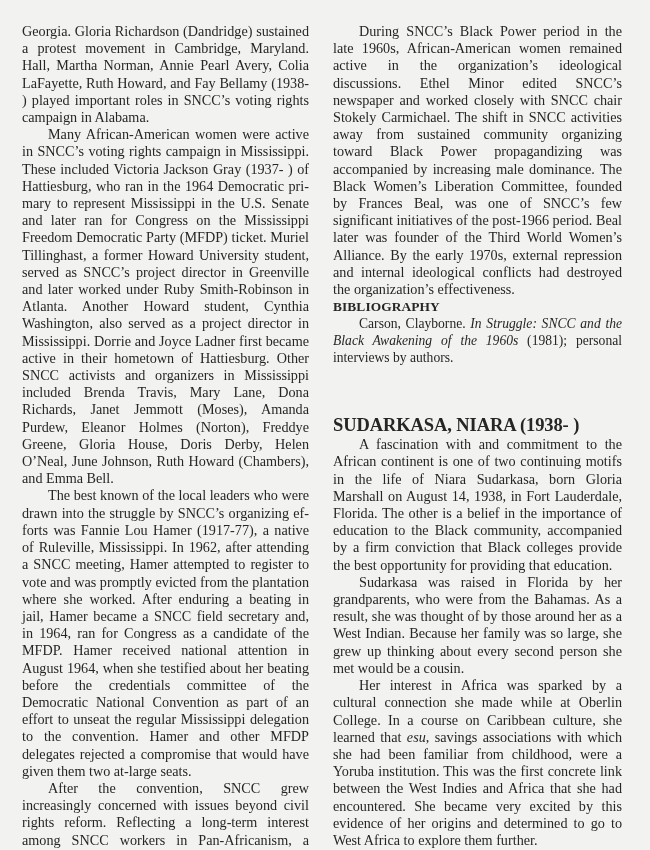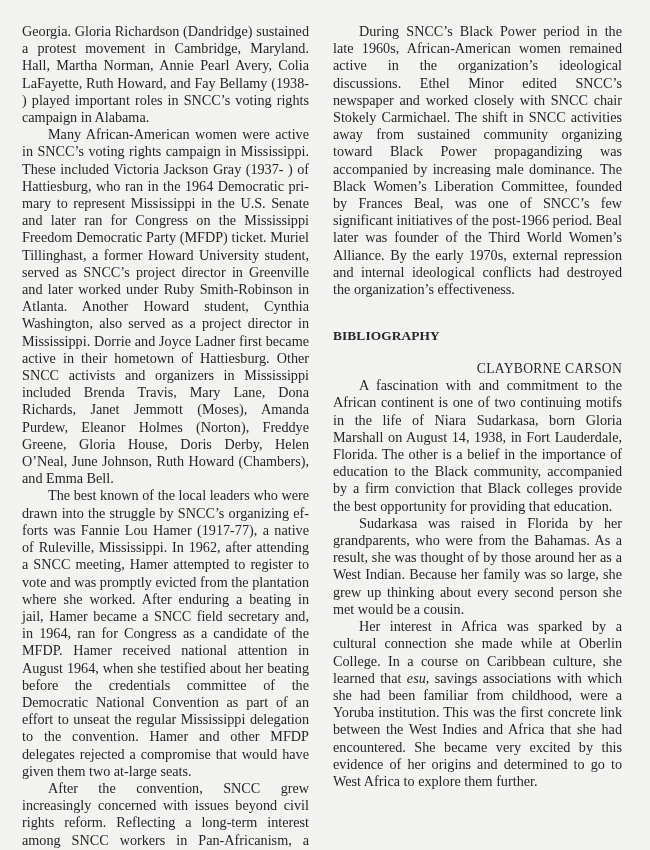--- a/index.html
+++ b/index.html
@@ -41,21 +41,21 @@
     p {
       margin: 0;
     }
     p.indent {
       text-indent: 26px;
     }
     .bib-heading {
       font-weight: bold;
       font-size: 13.4px;
       letter-spacing: 0.1px;
-      margin-top: 29px;
+      margin-top: 0;
       line-height: 17px;
     }
     .bib-text {
       text-indent: 26px;
       font-size: 13.6px;
       line-height: 17px;
     }
     .bib-text em {
       font-style: italic;
     }
@@ -90,23 +90,24 @@
     <p>Georgia. Gloria Richardson (Dandridge) sustained a protest movement in Cambridge, Maryland. Hall, Martha Norman, Annie Pearl Avery, Colia LaFayette, Ruth Howard, and Fay Bellamy (1938- ) played im­portant roles in SNCC’s voting rights campaign in Alabama.</p>
     <p class="indent">Many African-American women were active in SNCC’s voting rights campaign in Mississippi. These included Victoria Jackson Gray (1937- ) of Hattiesburg, who ran in the 1964 Democratic pri­mary to represent Mississippi in the U.S. Senate and later ran for Congress on the Mississippi Freedom Democratic Party (MFDP) ticket. Muriel Tillinghast, a former Howard University student, served as SNCC’s project director in Greenville and later worked under Ruby Smith-Robinson in Atlanta. An­other Howard student, Cynthia Washington, also served as a project director in Mississippi. Dorrie and Joyce Ladner first became active in their hometown of Hattiesburg. Other SNCC activists and organizers in Mississippi included Brenda Travis, Mary Lane, Dona Richards, Janet Jemmott (Moses), Amanda Purdew, Eleanor Holmes (Norton), Freddye Greene, Gloria House, Doris Derby, Helen O’Neal, June Johnson, Ruth Howard (Chambers), and Emma Bell.</p>
     <p class="indent">The best known of the local leaders who were drawn into the struggle by SNCC’s organizing ef­forts was Fannie Lou Hamer (1917-77), a native of Ruleville, Mississippi. In 1962, after attending a SNCC meeting, Hamer attempted to register to vote and was promptly evicted from the plantation where she worked. After enduring a beating in jail, Hamer be­came a SNCC field secretary and, in 1964, ran for Congress as a candidate of the MFDP. Hamer re­ceived national attention in August 1964, when she testified about her beating before the credentials com­mittee of the Democratic National Convention as part of an effort to unseat the regular Mississippi delegation to the convention. Hamer and other MFDP delegates rejected a compromise that would have given them two at-large seats.</p>
     <p class="indent">After the convention, SNCC grew increasingly concerned with issues beyond civil rights reform. Reflecting a long-term interest among SNCC work­ers in Pan-Africanism, a SNCC delegation, including Hamer, Hall, Smith-Robinson, and Richards, toured Africa during fall 1964. Most African-American women in SNCC were initially reluctant to affiliate with the white-dominated women’s liberation move­ment of the late 1960s. Nevertheless, at the November 1964 staff meeting in Waveland, Mississippi, two white SNCC workers, Casey Hayden and Mary King, wrote a controversial paper on the position of women</p>
   </div>
 
   <div class="col col-right">
     <p class="indent">During SNCC’s Black Power period in the late 1960s, African-American women remained active in the organization’s ideological discussions. Ethel Mi­nor edited SNCC’s newspaper and worked closely with SNCC chair Stokely Carmichael. The shift in SNCC activities away from sustained community or­ganizing toward Black Power propagandizing was accompanied by increasing male dominance. The Black Women’s Liberation Committee, founded by Frances Beal, was one of SNCC’s few significant initiatives of the post-1966 period. Beal later was founder of the Third World Women’s Alliance. By the early 1970s, external repression and internal ideo­logical conflicts had destroyed the organization’s effectiveness.</p>
 
     <div class="bib-heading">BIBLIOGRAPHY</div>
+    <p class="bib-text"><span>Carson, Clayborne. </span><em>In Struggle: SNCC and the Black Awakening of the 1960s</em><span> (1981); personal interviews by authors.</span></p>
 
     <div class="authors">
-      <div>CLAYBORNE CARSON</div>
     </div>
 
+    <div class="entry-title">SUDARKASA, NIARA (1938- )</div>
     <p class="indent">A fascination with and commitment to the Afri­can continent is one of two continuing motifs in the life of Niara Sudarkasa, born Gloria Marshall on August 14, 1938, in Fort Lauderdale, Florida. The other is a belief in the importance of education to the Black community, accompanied by a firm conviction that Black colleges provide the best opportunity for providing that education.</p>
     <p class="indent">Sudarkasa was raised in Florida by her grandpar­ents, who were from the Bahamas. As a result, she was thought of by those around her as a West Indian. Because her family was so large, she grew up thinking about every second person she met would be a cousin.</p>
     <p class="indent"><span>Her interest in Africa was sparked by a cultural connection she made while at Oberlin College. In a course on Caribbean culture, she learned that </span><em class="term">esu</em><span>, savings associations with which she had been familiar from childhood, were a Yoruba institution. This was the first concrete link between the West Indies and Africa that she had encountered. She became very excited by this evidence of her origins and determined to go to West Africa to explore them further.</span></p>
   </div>
 
 </div>
 
 </body></html>

